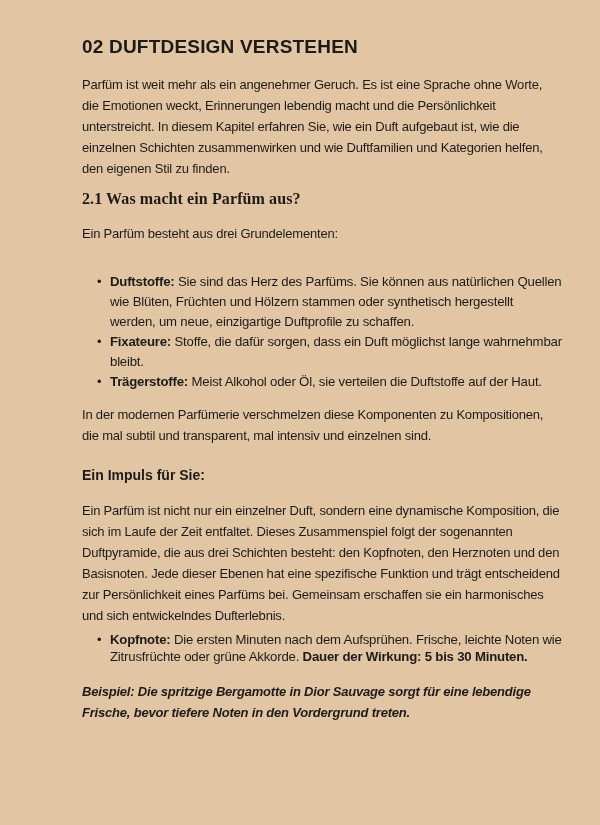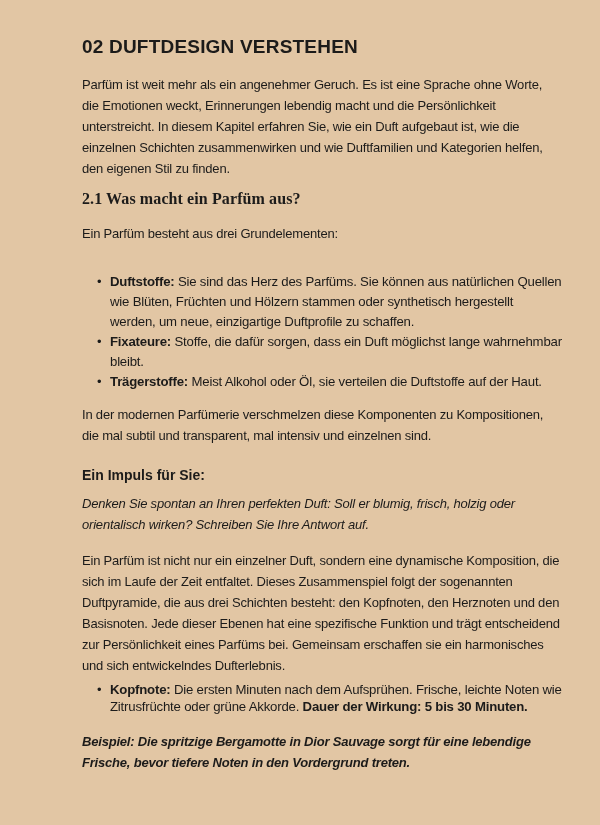--- a/index.html
+++ b/index.html
@@ -103,21 +103,20 @@
     <li>
       <span class="term">Trägerstoffe:</span>
       <span>Meist Alkohol oder Öl, sie verteilen die Duftstoffe auf der Haut.</span>
     </li>
   </ul>
 
   <p class="body outro">In der modernen Parfümerie verschmelzen diese Komponenten zu Kompositionen, die mal subtil und transparent, mal intensiv und einzelnen sind.</p>
 
   <p class="impulse-heading">Ein Impuls für Sie:</p>
 
-  <p class="body em impulse-text">Denken Sie spontan an Ihren perfekten Duft: Soll er blumig, frisch, holzig oder orientalisch wirken? Schreiben Sie Ihre Antwort auf.</p>
 
 
   <p class="body pyramide">Ein Parfüm ist nicht nur ein einzelner Duft, sondern eine dynamische Komposition, die sich im Laufe der Zeit entfaltet. Dieses Zusammenspiel folgt der sogenannten Duftpyramide, die aus drei Schichten besteht: den Kopfnoten, den Herznoten und den Basisnoten. Jede dieser Ebenen hat eine spezifische Funktion und trägt entscheidend zur Persönlichkeit eines Parfüms bei. Gemeinsam erschaffen sie ein harmonisches und sich entwickelndes Dufterlebnis.</p>
 
   <ul class="blist notes">
     <li>
       <span class="term">Kopfnote:</span>
       <span>Die ersten Minuten nach dem Aufsprühen. Frische, leichte Noten wie Zitrusfrüchte oder grüne Akkorde.</span>
       <span class="bold">Dauer der Wirkung: 5 bis 30 Minuten.</span>
     </li>

